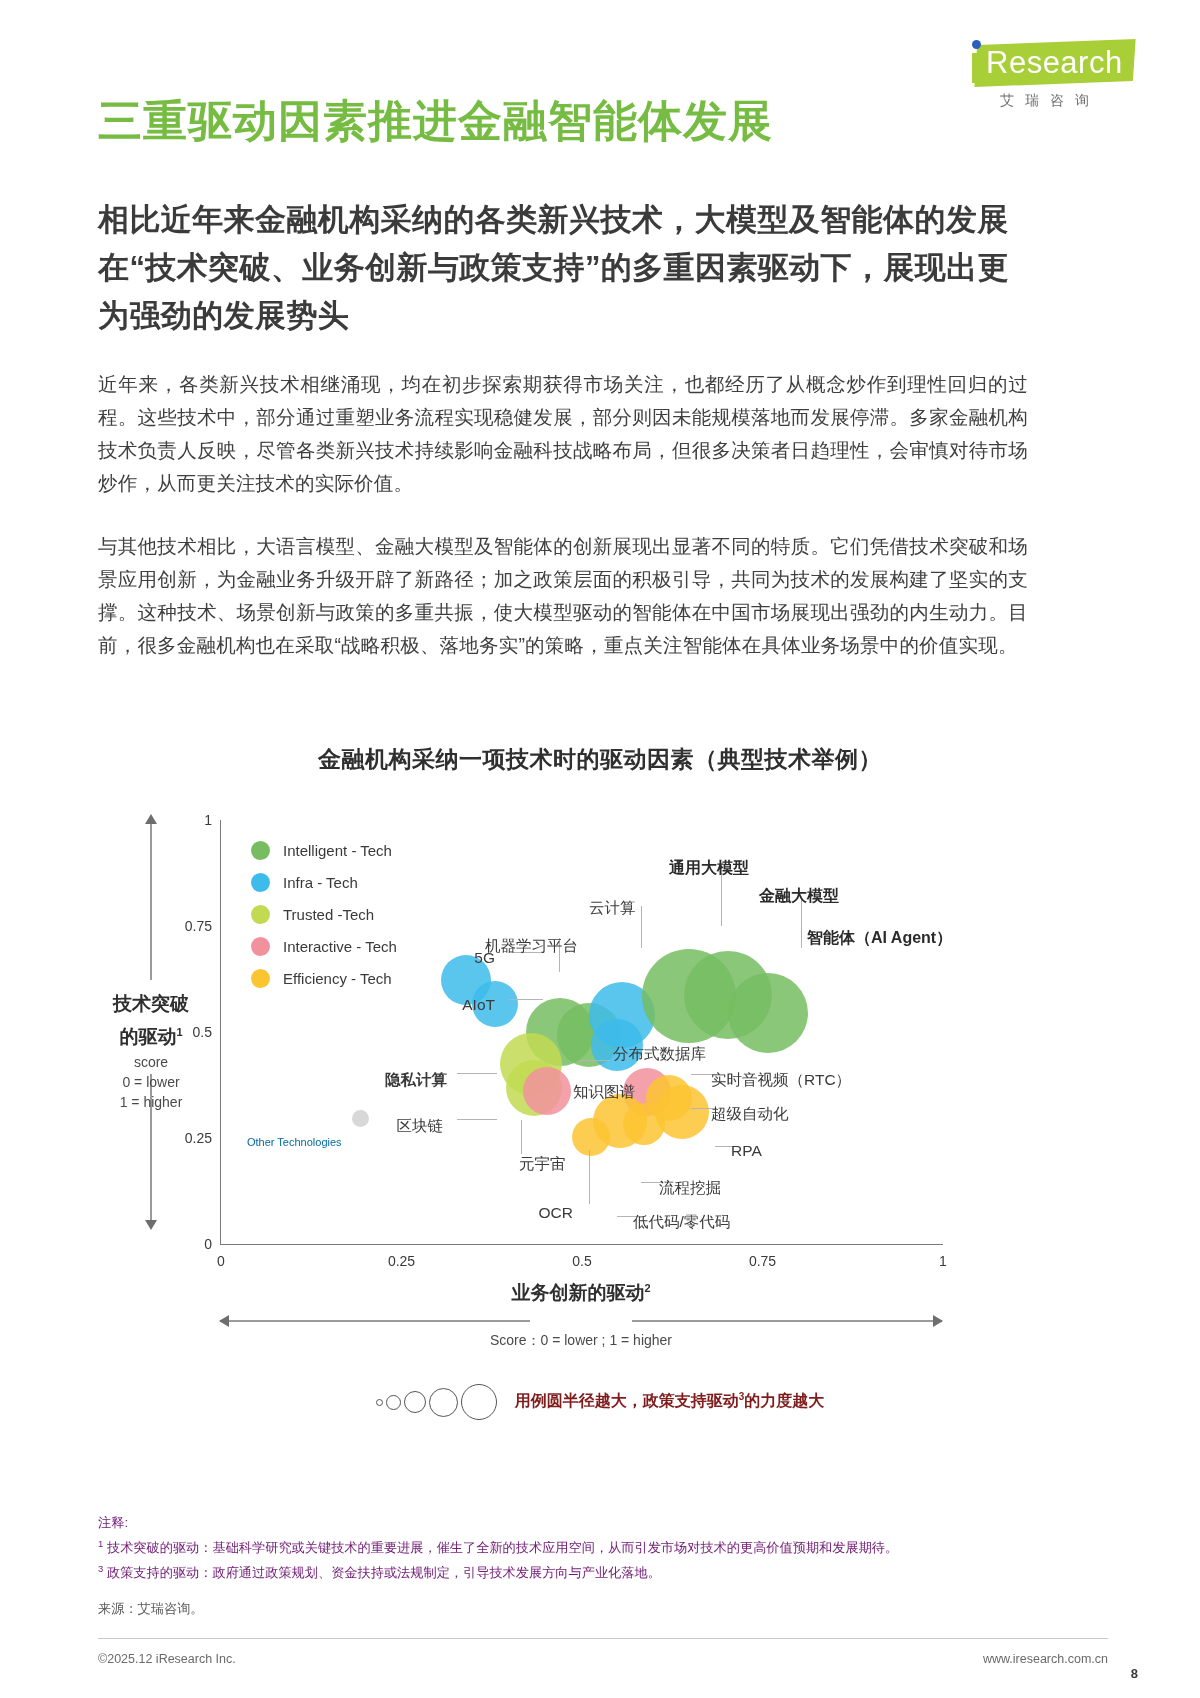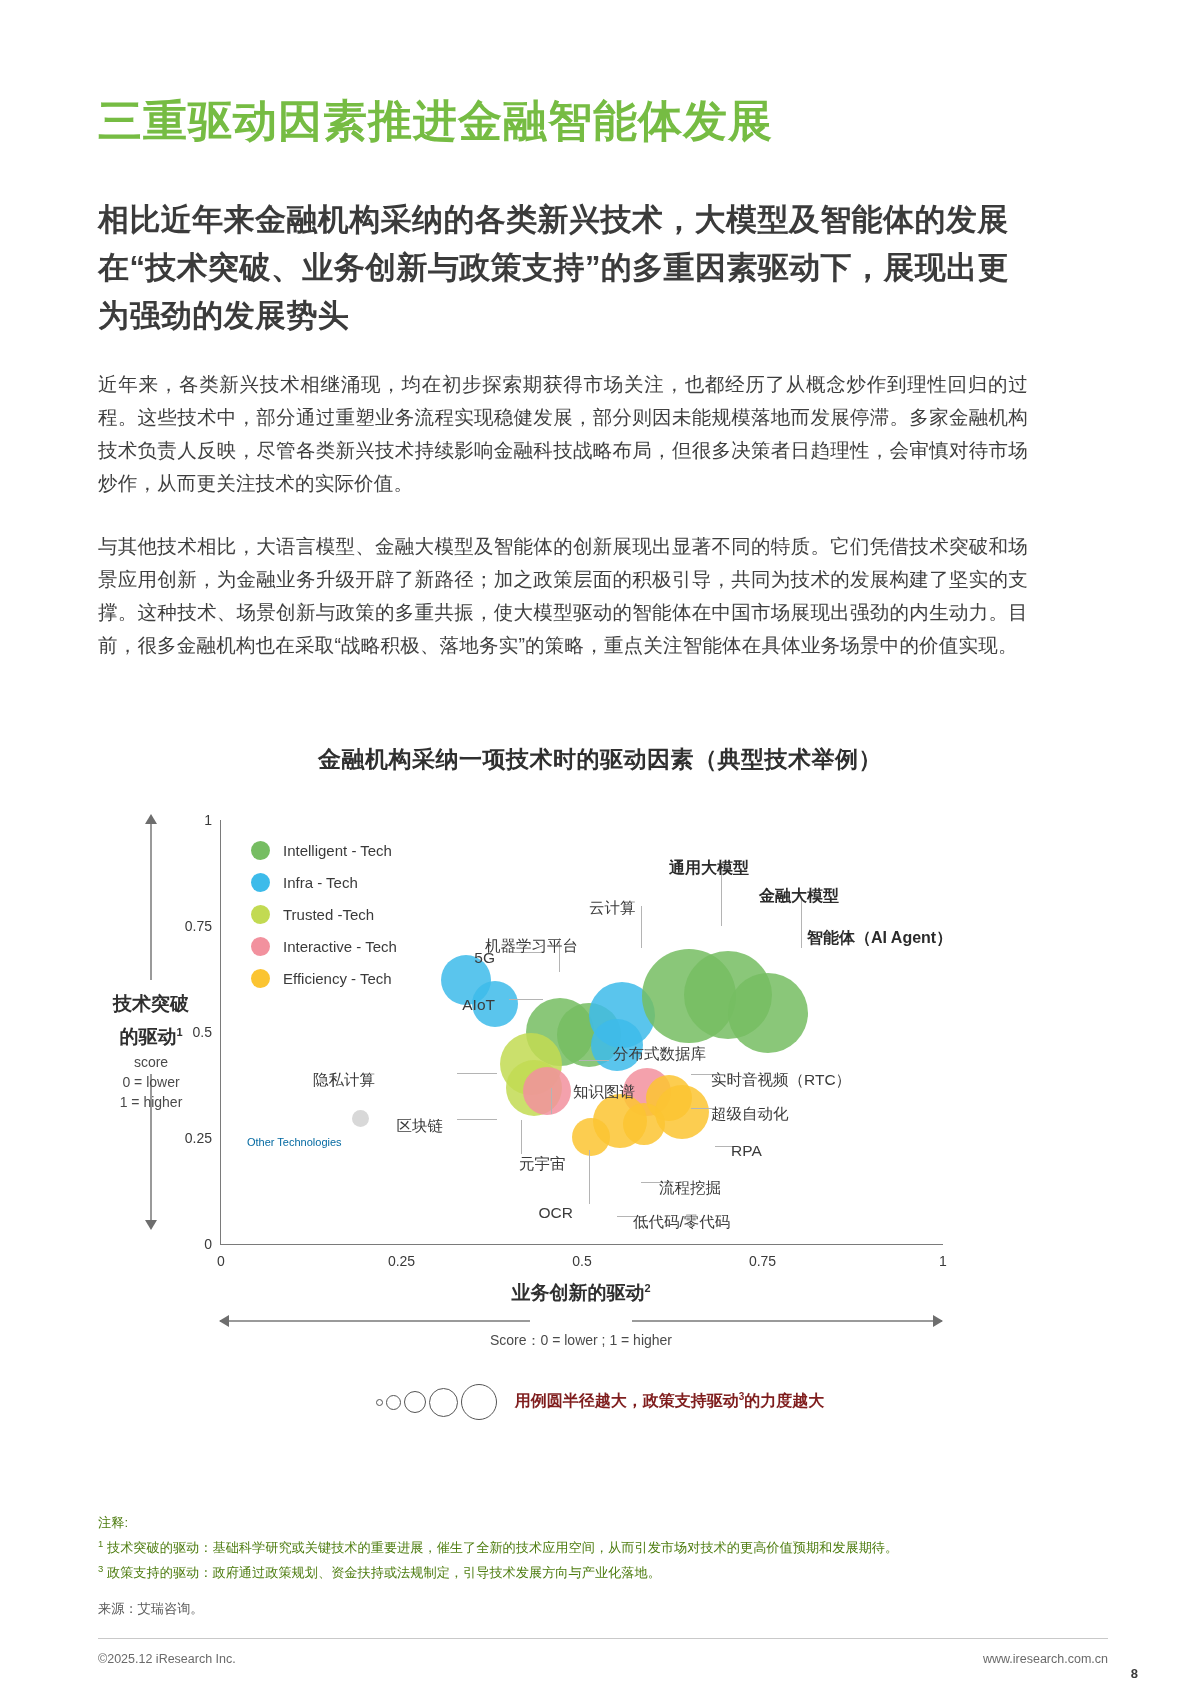--- a/index.html
+++ b/index.html
@@ -138,36 +138,45 @@
   }
 
   
   .sizelegend{position:absolute;left:142px;top:640px;width:760px;display:flex;align-items:center;justify-content:center;}
   .sl-circles{display:flex;align-items:center;gap:3px;margin-right:18px;}
   .sl-c{border:1.4px solid #555;border-radius:50%;}
   .sl-text{font-size:16px;font-weight:bold;color:#7f1d1d;}
   .sl-text sup{font-size:10px;}
 
   
-  .notes{position:absolute;left:98px;top:1512px;width:1010px;font-size:13.2px;line-height:21px;color:#4d7c0f;}
+  .notes{position:absolute;left:98px;top:1512px;width:1010px;font-size:13.2px;line-height:21px;color:#701a75;}
   .notes .nl{white-space:nowrap;}
   .notes sup{font-size:9.5px;}
   .source{position:absolute;left:98px;top:1600px;font-size:13.2px;color:#5a5a5a;}
 
   
   .foot-rule{position:absolute;left:98px;top:1638px;width:1010px;height:1px;background:#c9c9c9;}
   .foot-left{position:absolute;left:98px;top:1652px;font-size:12.5px;color:#6a6a6a;}
   .foot-right{position:absolute;right:92px;top:1652px;font-size:12.5px;color:#6a6a6a;}
   .pageno{position:absolute;right:62px;top:1666px;font-size:13px;font-weight:bold;color:#3a3a3a;}
 </style>
 </head>
 <body>
 
 <div class="page">
 
+  <div class="logo">
+    <div class="logo-mark">
+      <div class="logo-plate"></div>
+      <div class="logo-i-dot"></div>
+      <div class="logo-i-bar"></div>
+      <div class="logo-word">Research</div>
+    </div>
+    <div class="logo-cn">艾瑞咨询</div>
+  </div>
 
   <div class="h1">三重驱动因素推进金融智能体发展</div>
   <div class="h2">相比近年来金融机构采纳的各类新兴技术，大模型及智能体的发展在“技术突破、业务创新与政策支持”的多重因素驱动下，展现出更为强劲的发展势头</div>
 
   <div class="para" id="para1">近年来，各类新兴技术相继涌现，均在初步探索期获得市场关注，也都经历了从概念炒作到理性回归的过程。这些技术中，部分通过重塑业务流程实现稳健发展，部分则因未能规模落地而发展停滞。多家金融机构技术负责人反映，尽管各类新兴技术持续影响金融科技战略布局，但很多决策者日趋理性，会审慎对待市场炒作，从而更关注技术的实际价值。</div>
   <div class="para" id="para2">与其他技术相比，大语言模型、金融大模型及智能体的创新展现出显著不同的特质。它们凭借技术突破和场景应用创新，为金融业务升级开辟了新路径；加之政策层面的积极引导，共同为技术的发展构建了坚实的支撑。这种技术、场景创新与政策的多重共振，使大模型驱动的智能体在中国市场展现出强劲的内生动力。目前，很多金融机构也在采取“战略积极、落地务实”的策略，重点关注智能体在具体业务场景中的价值实现。</div>
 
   <div class="chart-wrap">
     <div class="chart-title">金融机构采纳一项技术时的驱动因素（典型技术举例）</div>
 
@@ -259,21 +268,21 @@
         <div class="leader" style="left: 494px; top: 326px; width: 22px; height: 1px;"></div>
         <div class="leader" style="left: 420px; top: 362px; width: 22px; height: 1px;"></div>
         <div class="leader" style="left: 396px; top: 396px; width: 22px; height: 1px;"></div>
         <div class="leader" style="left: 368px; top: 330px; width: 1px; height: 54px;"></div>
         <div class="anno" style="top: 129px; left: 0px; width: 274px; text-align: right;">5G</div>
         <div class="anno" style="top: 176px; left: 0px; width: 274px; text-align: right;">AIoT</div>
         <div class="anno" style="top: 116px; left: 264px;">机器学习平台</div>
         <div class="anno" style="top: 78px; left: 368px;">云计算</div>
         <div class="anno" style="top: 224px; left: 392px;">分布式数据库</div>
         <div class="anno" style="top: 262px; left: 352px;">知识图谱</div>
-        <div class="anno" style="top: 250px; left: 12px; width: 222px; text-align: center;">隐私计算</div>
+        <div class="anno" style="top: 250px; left: 4px; width: 222px; text-align: right; font-weight: bold;">隐私计算</div>
         <div class="anno" style="top: 296px; left: 0px; width: 222px; text-align: right;">区块链</div>
         <div class="anno" style="top: 334px; left: 298px;">元宇宙</div>
         <div class="anno bold" style="top: 38px; left: 448px; text-align: right;">通用大模型</div>
         <div class="anno bold" style="top: 66px; left: 538px;">金融大模型</div>
         <div class="anno bold" style="top: 108px; left: 586px;">智能体（AI Agent）</div>
         <div class="anno" style="top: 250px; left: 490px;">实时音视频（RTC）</div>
         <div class="anno" style="top: 284px; left: 490px;">超级自动化</div>
         <div class="anno" style="top: 322px; left: 510px;">RPA</div>
         <div class="anno" style="top: 358px; left: 438px;">流程挖掘</div>
         <div class="anno" style="top: 392px; left: 412px;">低代码/零代码</div>

